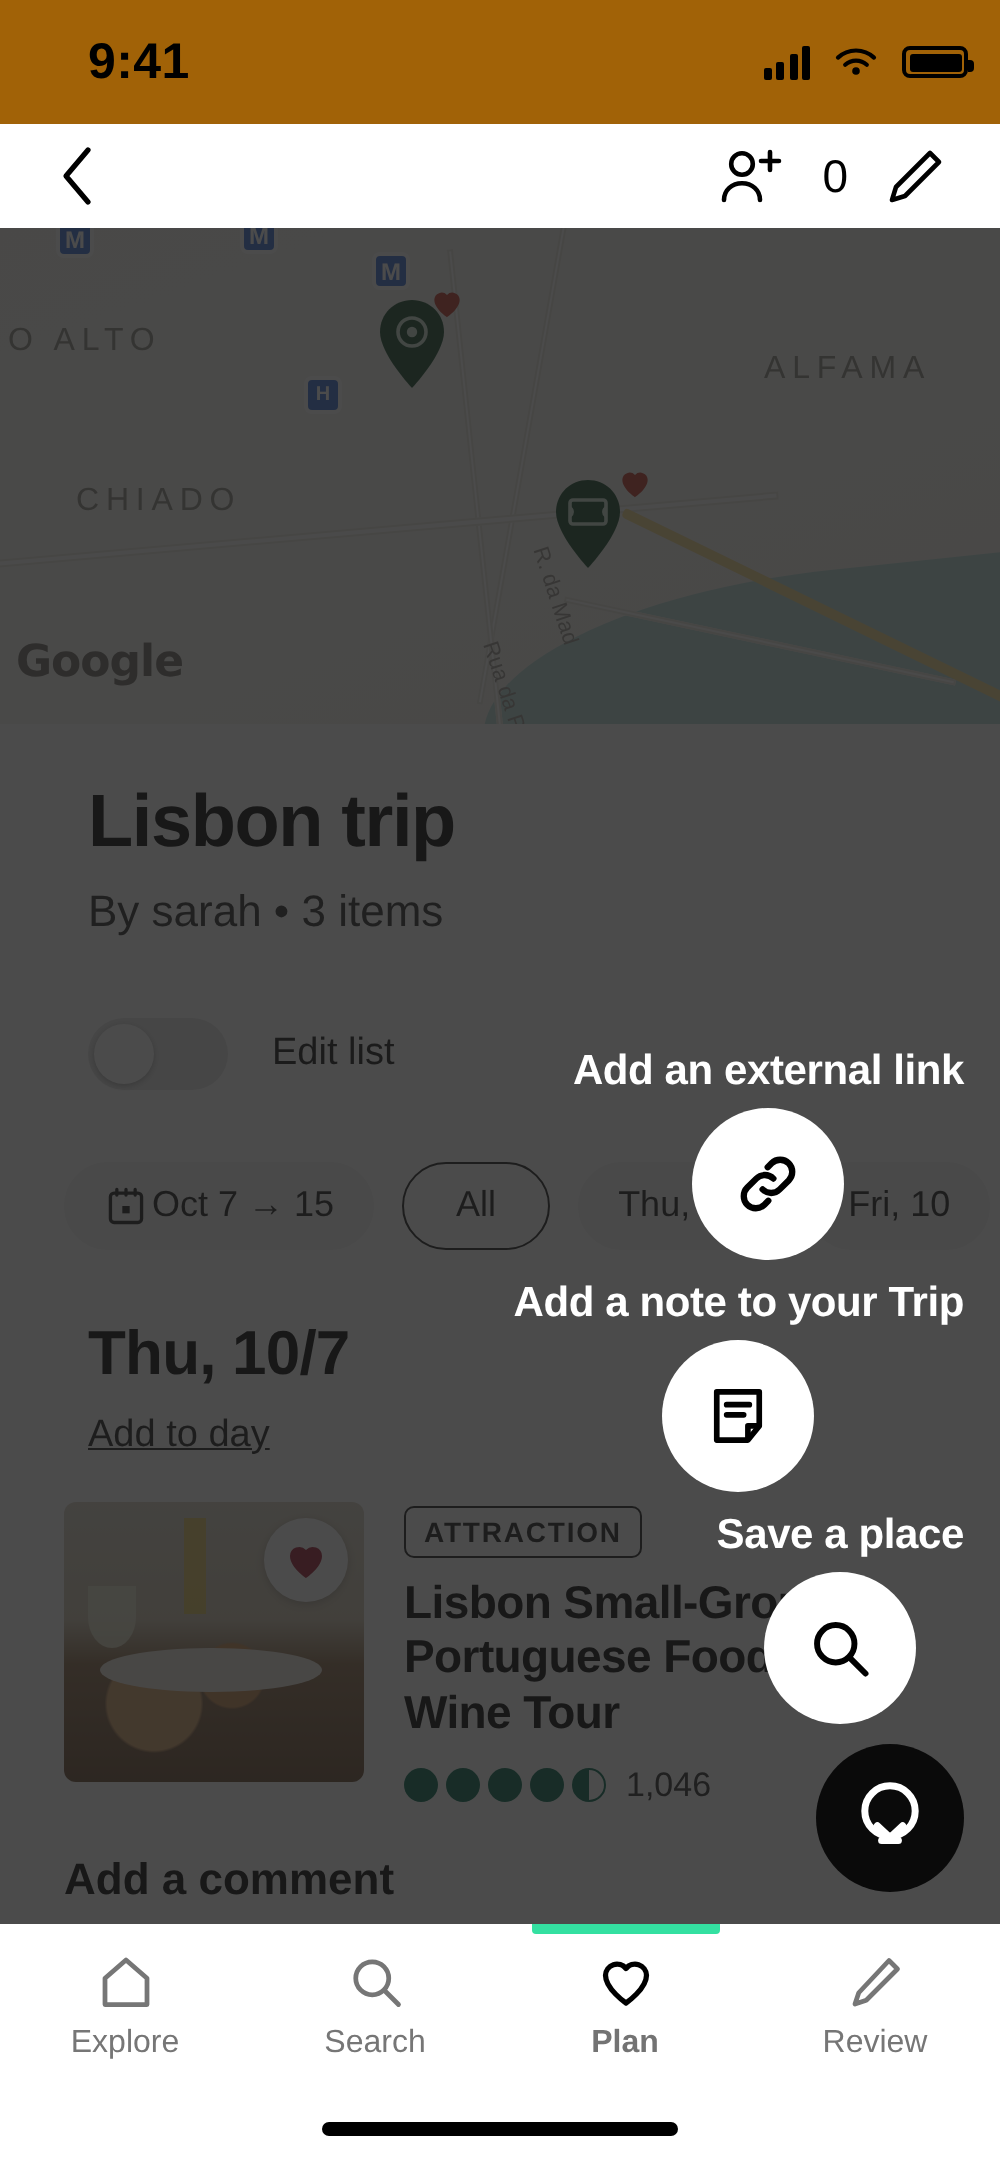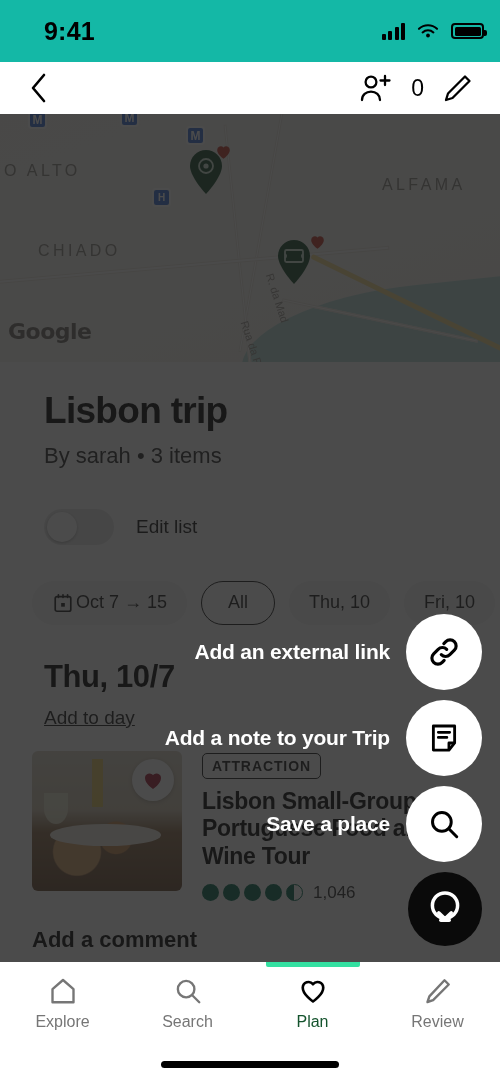--- a/index.html
+++ b/index.html
@@ -13,21 +13,21 @@
     position: relative;
     width: 500px; height: 1080px;
     background: #fff;
     overflow: hidden;
   }
 
   
   .statusbar {
     position: relative;
     height: 62px;
-    background: #14b8a6;
+    background: #a16207;
     display: flex; align-items: center; justify-content: space-between;
     padding: 0 16px 0 44px;
     z-index: 40;
   }
   .status-time {
     font-size: 25px; font-weight: 700; color: #000;
     letter-spacing: .2px;
   }
   .status-right { display: flex; align-items: center; gap: 11px; }
   .sig { display: flex; align-items: flex-end; gap: 2.5px; height: 17px; }
@@ -228,21 +228,21 @@
     z-index: 50;
   }
 
   
   .fabmenu {
     position: absolute; right: 18px; bottom: 134px;
     z-index: 60;
     display: flex; flex-direction: column; align-items: flex-end; gap: 10px;
   }
   .fabrow {
-    display: flex; align-items: center; gap: 16px;
+    display: flex; align-items: center; gap: 6px; flex-direction: column;
   }
   .fablabel {
     color: #fff; font-size: 21px; font-weight: 700; white-space: nowrap;
     letter-spacing: -0.2px;
   }
   .fab {
     width: 76px; height: 76px; border-radius: 50%;
     background: #fff; display: flex; align-items: center; justify-content: center;
     flex: none; cursor: pointer;
   }
@@ -252,21 +252,21 @@
   .tabbar {
     position: absolute; left: 0; right: 0; bottom: 0;
     height: 118px; background: #fff; z-index: 70;
     display: flex; align-items: flex-start; padding-top: 14px; border-radius: 29px;
   }
   .tab {
     flex: 1; display: flex; flex-direction: column; align-items: center; gap: 7px;
     position: relative; cursor: pointer;
   }
   .tab .tablabel { font-size: 16px; color: #767676; }
-  .tab.active .tablabel { color: #14532d; font-weight: 400; }
+  .tab.active .tablabel { color: #737373; font-weight: 700; }
   .tabind {
     position: absolute; top: -14px; width: 94px; height: 5px;
     border-radius: 0 0 2px 2px;
   }
   .homebar {
     position: absolute; left: 50%; transform: translateX(-50%);
     bottom: 12px; width: 178px; height: 7px; border-radius: 4px; background: #000;
   }
 </style>
 </head>

